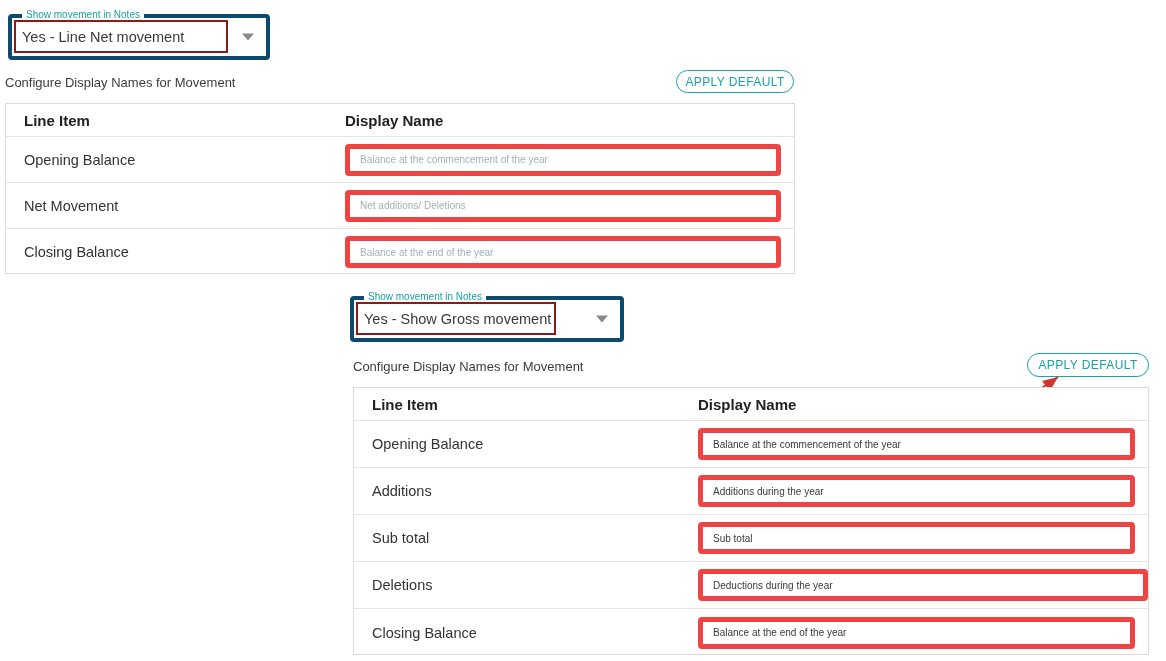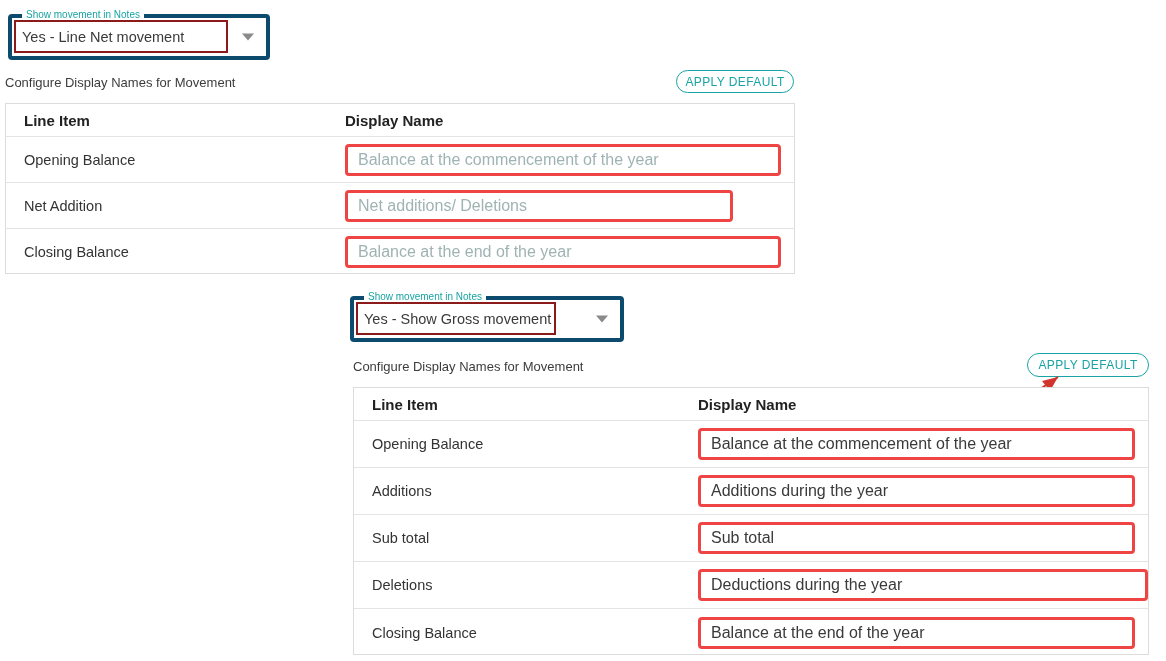--- a/index.html
+++ b/index.html
@@ -115,27 +115,27 @@
     font-size: 14.5px;
     color: #333;
     display: flex;
     align-items: center;
   }
   .cell-item { padding-left: 18px; }
   .cell-name { padding-left: 4px; }
 
   .field {
     box-sizing: border-box;
-    border: 3px solid #ef4444;
+    border: 5px solid #ef4444;
     border-radius: 4px;
     background: #fff;
     display: flex;
     align-items: center;
     padding-left: 10px;
-    font-size: 16px;
+    font-size: 10px;
     height: 32px;
   }
   .field.placeholder { color: #9fb3b3; }
   .field.filled { color: #3a3a3a; }
 
   
   .arrow-svg {
     position: absolute;
     pointer-events: none;
   }
@@ -161,23 +161,23 @@
   </div>
 
   <div class="tbl-row" style="height:46px;">
     <div class="cell cell-item" style="width:335px;">Opening Balance</div>
     <div class="cell cell-name" style="width:450px;">
       <div class="field placeholder" style="width:436px;">Balance at the commencement of the year</div>
     </div>
   </div>
 
   <div class="tbl-row" style="height:46px;">
-    <div class="cell cell-item" style="width:335px;">Net Addition</div>
+    <div class="cell cell-item" style="width:335px;">Net Movement</div>
     <div class="cell cell-name" style="width:450px;">
-      <div class="field placeholder" style="width:388px;">Net additions/ Deletions</div>
+      <div class="field placeholder" style="width:436px;">Net additions/ Deletions</div>
     </div>
   </div>
 
   <div class="tbl-row" style="height:46px;">
     <div class="cell cell-item" style="width:335px;">Closing Balance</div>
     <div class="cell cell-name" style="width:450px;">
       <div class="field placeholder" style="width:436px;">Balance at the end of the year</div>
     </div>
   </div>
 </div>

